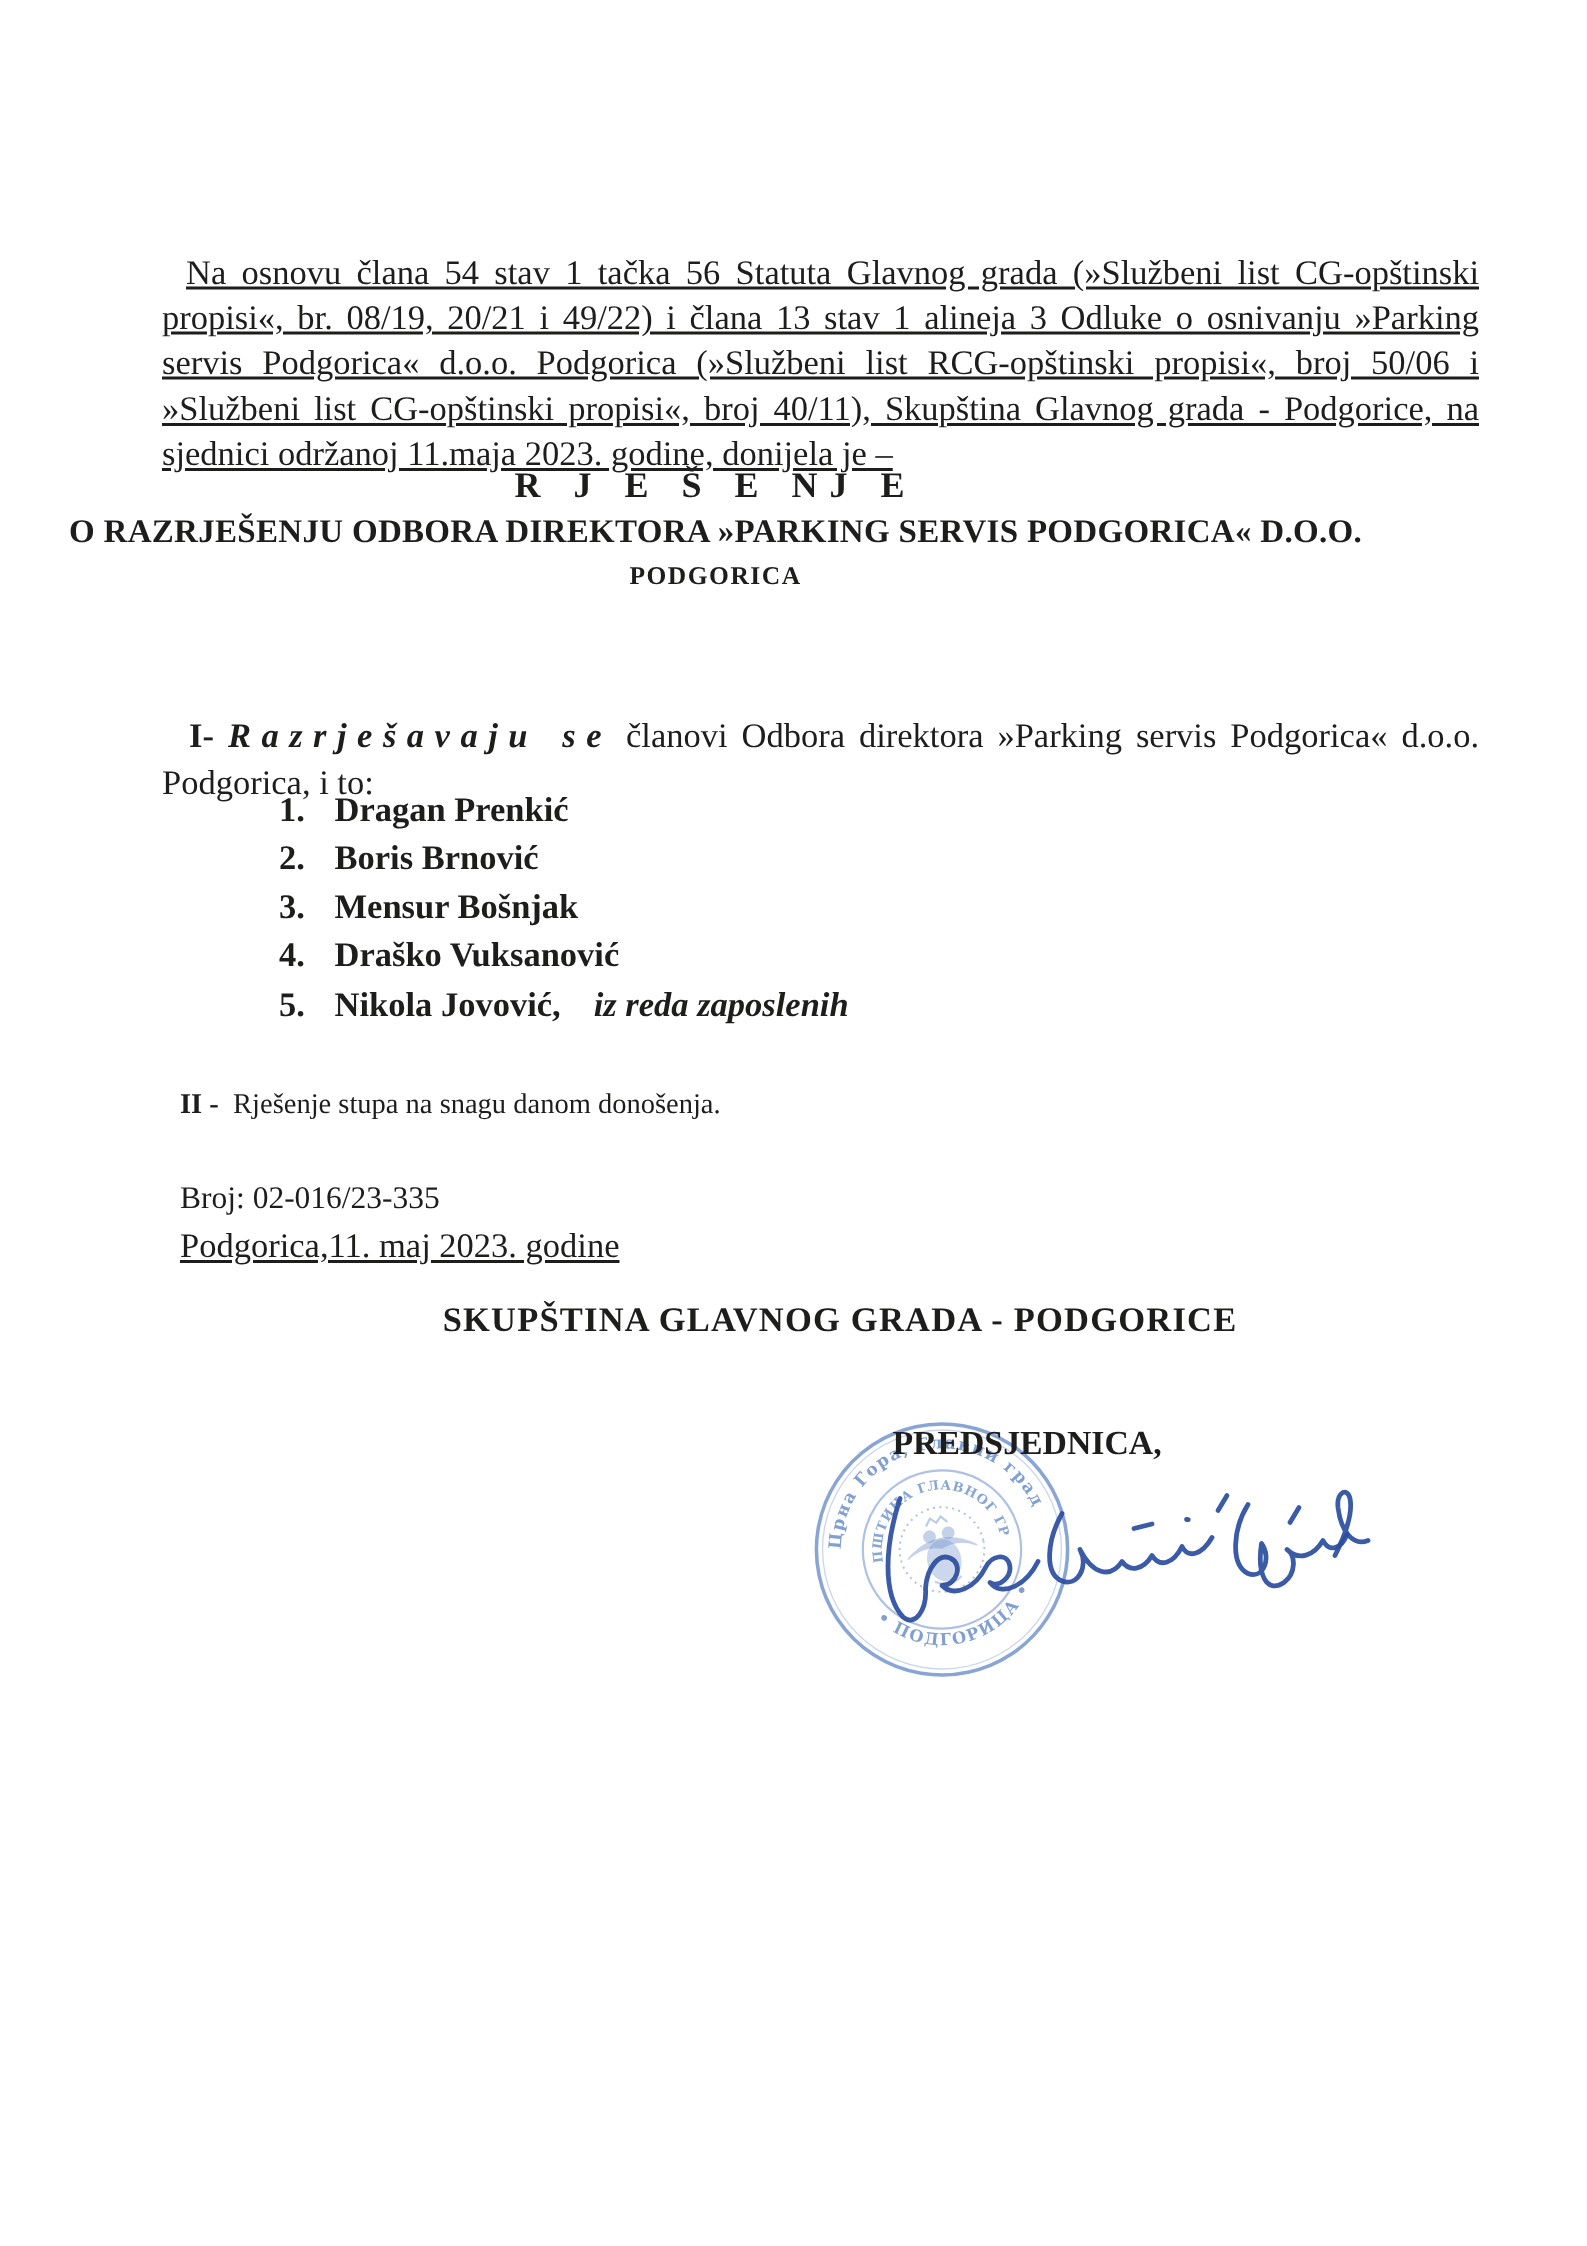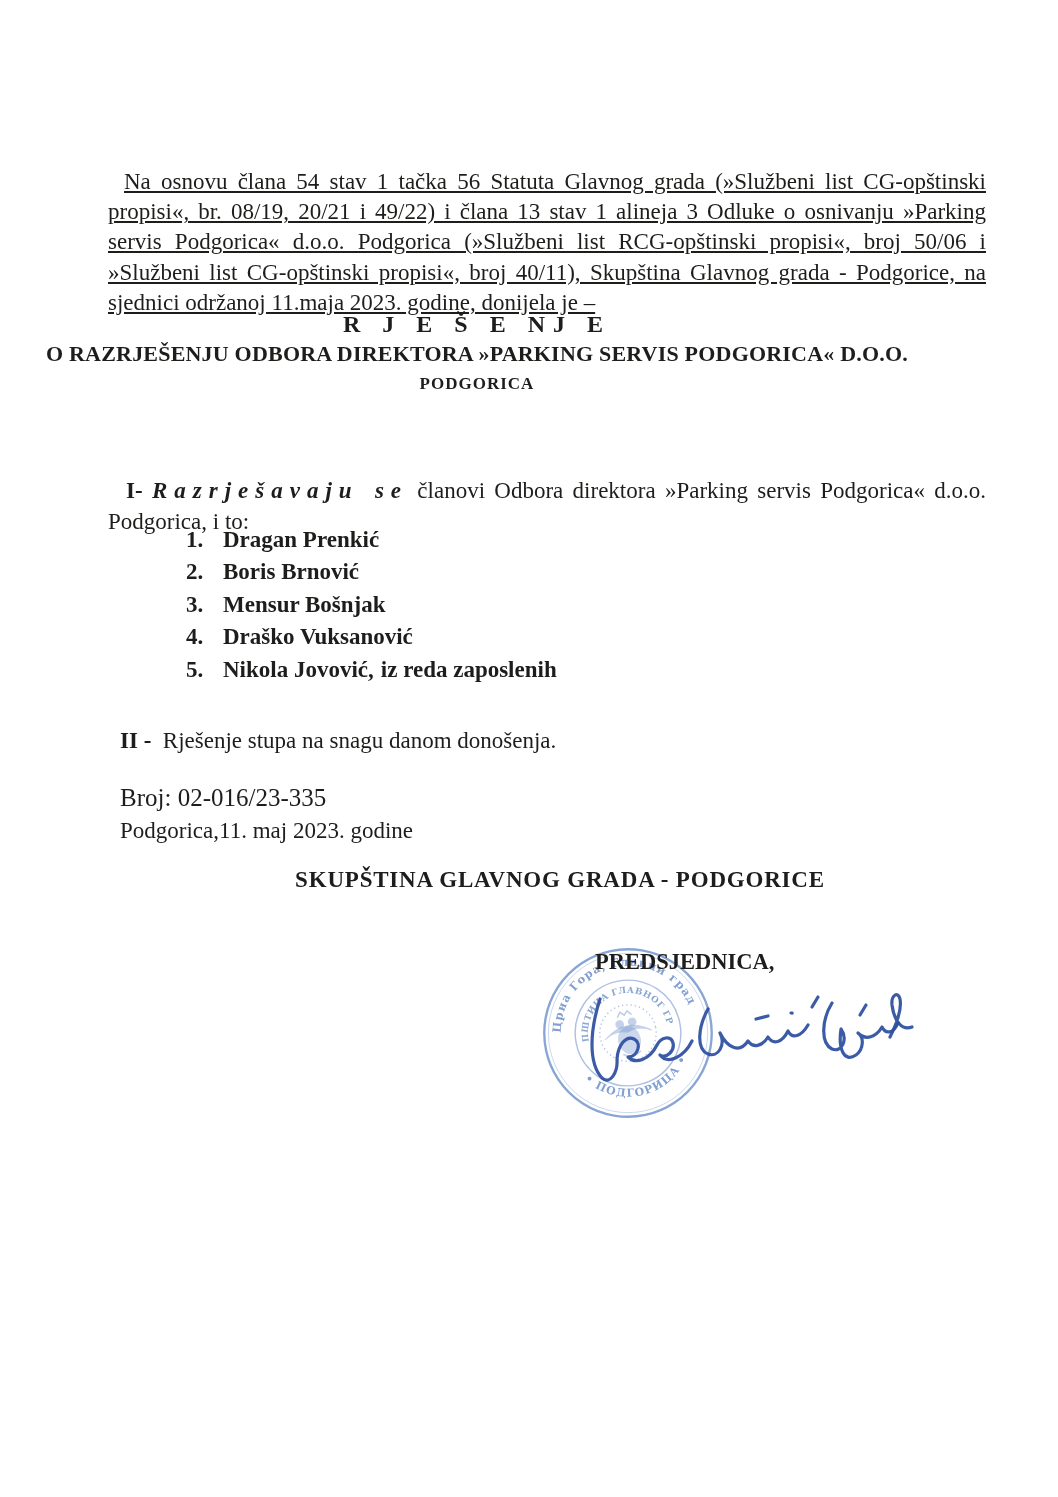--- a/index.html
+++ b/index.html
@@ -41,28 +41,28 @@
     font-style: italic; font-weight: bold; letter-spacing: 7px;
   }
 
   
   .members {
     left: 186px; top: 524px;
     font-size: 23px; font-weight: bold;
   }
   .member-row { display: flex; line-height: 32.4px; }
   .member-number { width: 37px; flex: 0 0 auto; }
-  .member-suffix { margin-left: 7px; text-align: right; }
+  .member-suffix { font-style: italic; margin-left: 22px; text-align: right; }
 
   
-  .article-two { left: 120px; top: 702px; font-size: 23px; line-height: 31px; }
+  .article-two { left: 120px; top: 702px; font-size: 19px; line-height: 31px; }
   .article-two .marker { font-weight: bold; }
 
-  .broj       { left: 120px; top: 783px; font-size: 25px; line-height: 30px; }
-  .place-date { left: 120px; top: 816px; font-size: 23px; line-height: 30px; }
+  .broj       { left: 120px; top: 783px; font-size: 21px; line-height: 30px; }
+  .place-date { left: 120px; top: 816px; font-size: 23px; line-height: 30px; text-decoration: underline; }
 
   .issuer {
     left: 0; top: 865px; width: 1032px;
     text-align: center; font-weight: bold;
     font-size: 23px; letter-spacing: 0.8px; line-height: 30px; padding-left: 44px;
   }
 
   
   .sig-block {
     left: 595px; top: 947px; width: 370px;

